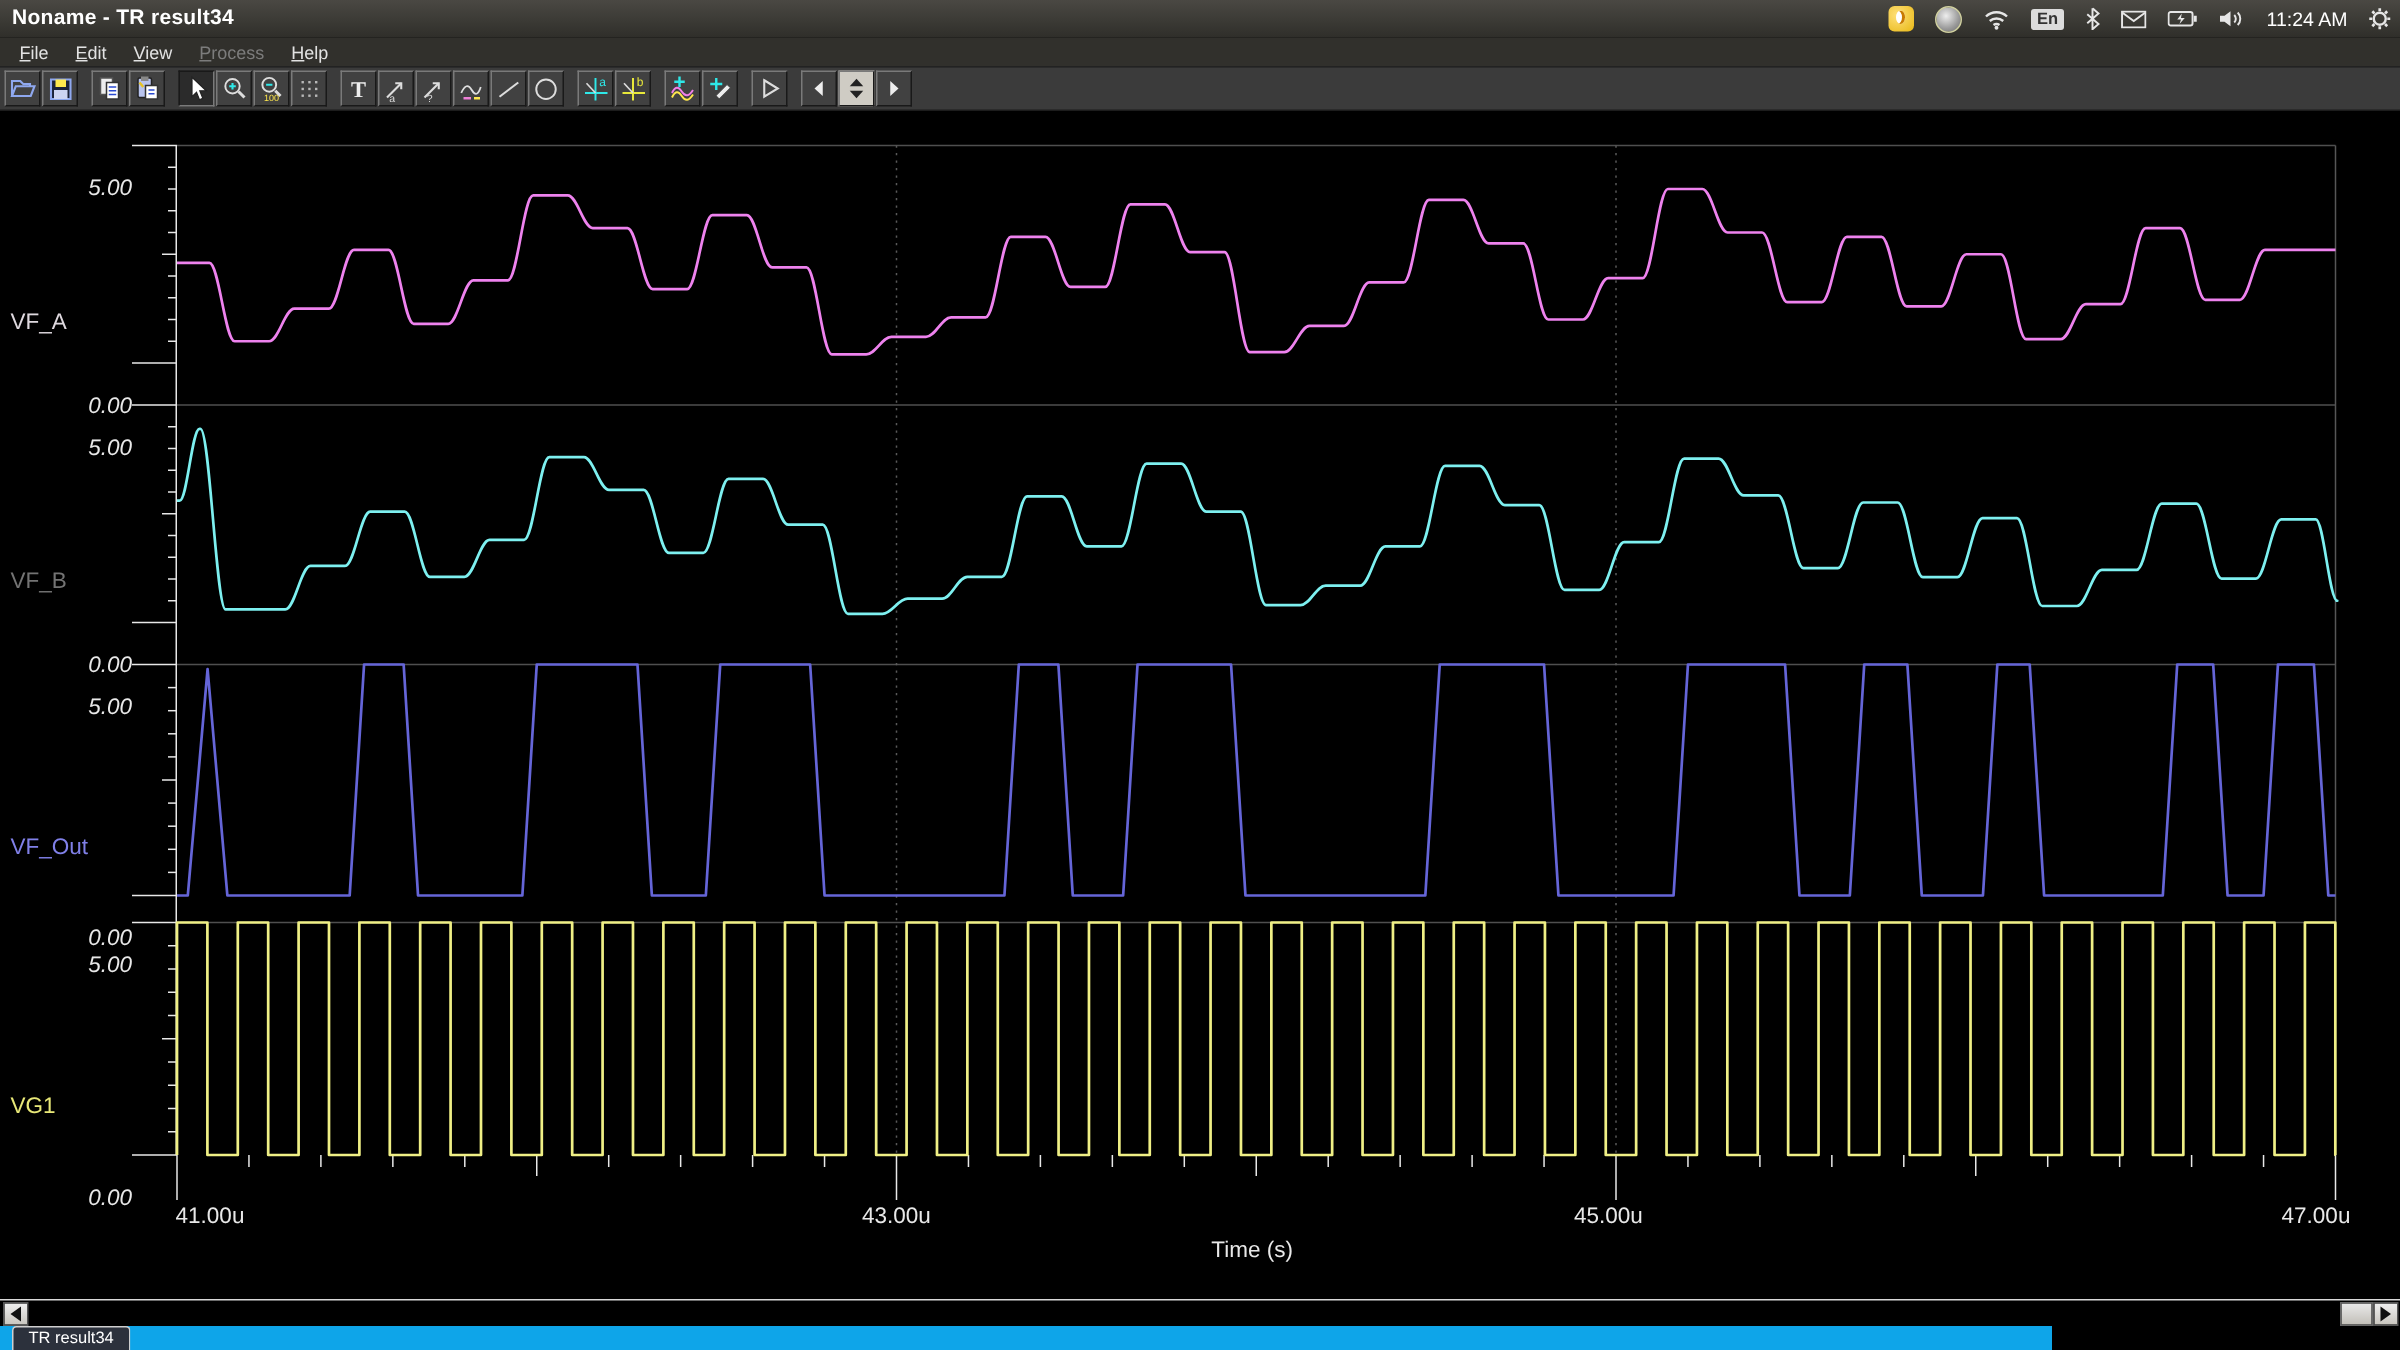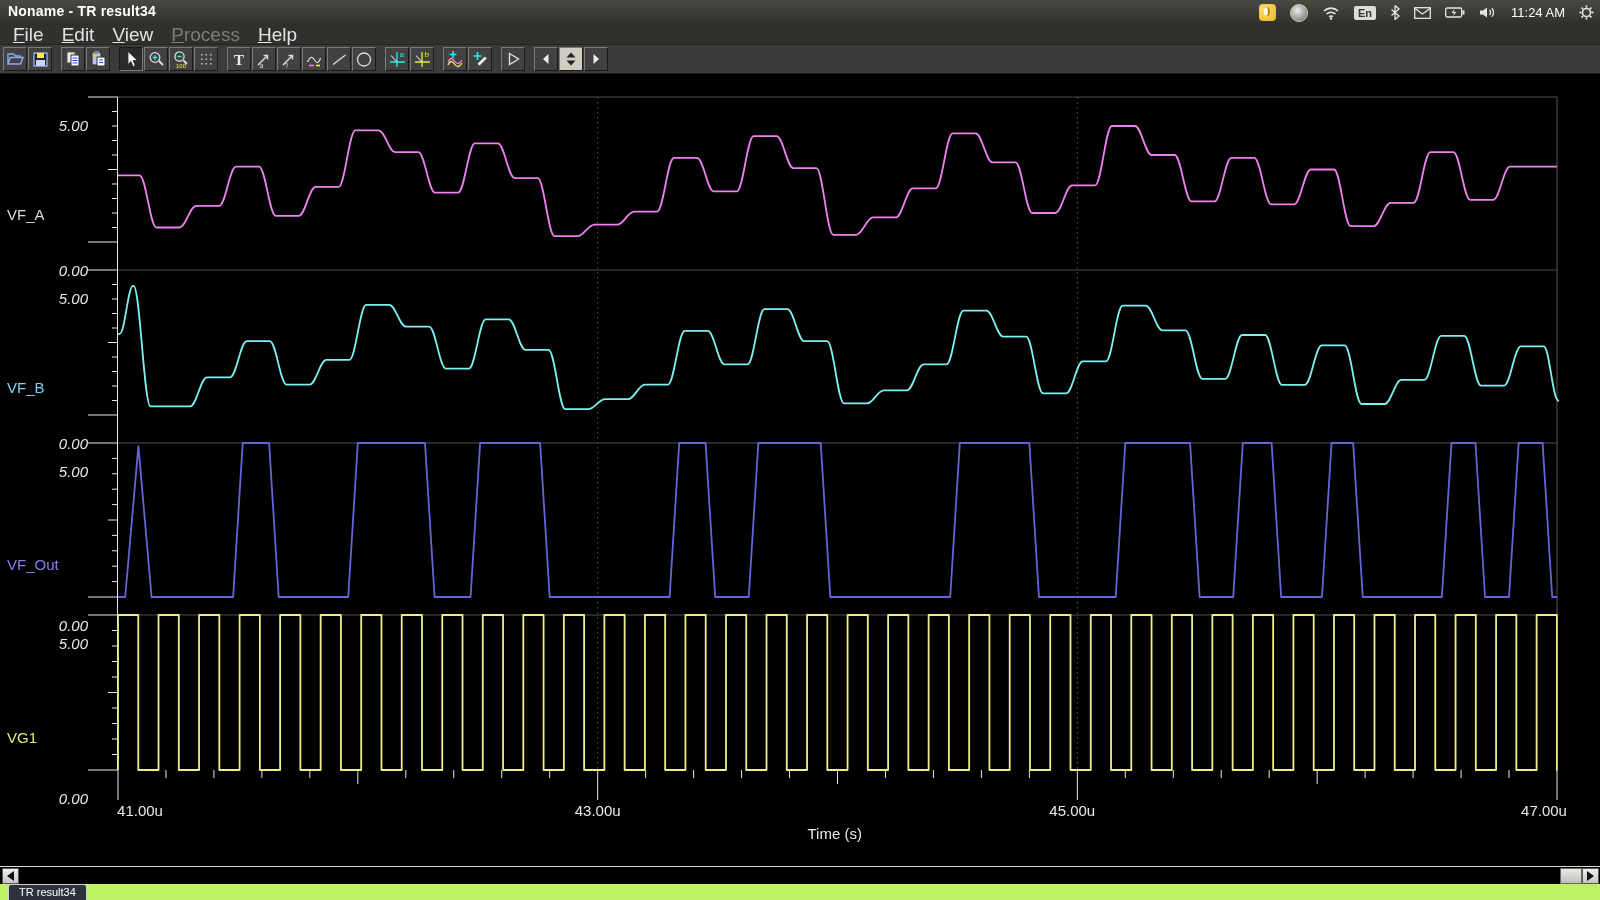--- a/index.html
+++ b/index.html
@@ -10,21 +10,21 @@
   #titlebar .title{position:absolute;left:8px;top:3px;font-size:14px;font-weight:bold;letter-spacing:.2px;}
   #tray{position:absolute;right:6px;top:0;height:25px;display:flex;align-items:center;gap:14px;margin-left:35px;}
   .tray-ic{height:17px;display:flex;align-items:center;color:#e6e6e6;font-size:13px;}
   .lang-badge{background:#dcdcdc;color:#333;font-size:11px;font-weight:bold;padding:1px 4px;border-radius:2px;}
   .clock-txt{font-size:13px;color:#fff;}
   .msg-icon{width:17px;height:17px;border-radius:4px;background:radial-gradient(circle at 35% 35%,#ffe07a,#e8b815);position:relative;}
   .msg-icon:after{content:"";position:absolute;left:5px;top:3px;width:6px;height:9px;border-radius:50%;background:#fff;box-shadow:inset -2px 0 0 #c97b00;}
   .cir-icon{width:16px;height:16px;border-radius:50%;background:radial-gradient(circle at 40% 35%,#eee,#9a9a9a 60%,#6a6a6a);border:1px solid #cfcf9f;}
   
   #menubar{position:absolute;left:0;top:25px;width:1600px;height:20px;background:#31302c;border-bottom:1px solid #222;display:flex;align-items:center;padding-left:4px;box-sizing:border-box;}
-  .menu-item{color:#e2e2e2;font-size:19px;padding:1px 9px;cursor:default;}
+  .menu-item{color:#e2e2e2;font-size:12px;padding:1px 9px;cursor:default;}
   .menu-item u{text-decoration:underline;}
   .menu-item.disabled{color:#7c7c7c;}
   
   #toolbar{position:absolute;left:0;top:45px;width:1600px;height:29px;background:#3b3b3b;border-bottom:1px solid #1c1c1c;display:flex;align-items:center;padding-left:3px;box-sizing:border-box;}
   .tb-btn{width:24px;height:24px;margin-right:1px;background:#414141;border-top:1px solid #7a7a7a;border-left:1px solid #7a7a7a;border-right:1px solid #191919;border-bottom:1px solid #191919;display:flex;align-items:center;justify-content:center;box-sizing:border-box;}
   .tb-btn.pressed{background:#2b2b2b;border-top:1px solid #191919;border-left:1px solid #191919;border-right:1px solid #7a7a7a;border-bottom:1px solid #7a7a7a;}
   .tb-btn.lit{background:#cfccc4;}
   .tb-gap{width:8px;}
   .tb-btn svg{display:block;}
   
@@ -33,21 +33,21 @@
   .ylab{position:absolute;color:#e8e8e8;font-size:15px;font-style:italic;width:70px;text-align:right;margin-top:29px;}
   .tracelab{position:absolute;font-size:15px;margin-top:45px;}
   .xlab{position:absolute;color:#e8e8e8;font-size:15px;}
   #timelab{position:absolute;color:#e8e8e8;font-size:15px;}
   
   #hscroll{position:absolute;left:0;top:866px;width:1600px;height:18px;background:#000;border-top:1px solid #d8d8d8;}
   .sb-btn{position:absolute;top:1px;width:17px;height:16px;background:linear-gradient(#efefef,#c9c6bf);border:1px solid #555;box-sizing:border-box;display:flex;align-items:center;justify-content:center;}
   .sb-thumb{position:absolute;top:1px;width:22px;height:16px;background:linear-gradient(#e9e9e9,#c2bfb8);border:1px solid #666;box-sizing:border-box;}
   .sb-arrow{width:0;height:0;border-style:solid;}
   
-  #tabbar{position:absolute;left:0;top:884px;width:1600px;height:16px;background:#bef264;}
+  #tabbar{position:absolute;left:0;top:884px;width:1368px;height:16px;background:#0ea5e9;}
   #doc-tab{position:absolute;left:8px;top:0px;height:15px;padding:0 10px;background:#2c313c;border:1px solid #cfcfcf;border-bottom:none;border-radius:3px 3px 0 0;color:#fff;font-size:11px;line-height:15px;}
 </style>
 </head>
 <body>
 
 <div id="stage">
 
   <div id="titlebar">
     <span class="title">Noname - TR result34</span>
     <div id="tray">
@@ -372,21 +372,21 @@
         <path d="M118.0,175.3L139.6,175.3C145.9,175.3 150.1,227.5 156.4,227.5L179.4,227.5C185.7,227.5 189.9,205.8 196.2,205.8L219.2,205.8C225.5,205.8 229.7,166.6 236.0,166.6L259.0,166.6C265.3,166.6 269.5,215.9 275.8,215.9L298.8,215.9C305.1,215.9 309.3,186.9 315.6,186.9L338.6,186.9C344.9,186.9 349.1,130.3 355.4,130.3L378.5,130.3C384.8,130.3 389.0,152.1 395.2,152.1L418.3,152.1C424.6,152.1 428.8,192.7 435.1,192.7L458.1,192.7C464.4,192.7 468.6,143.4 474.9,143.4L497.9,143.4C504.2,143.4 508.4,178.2 514.7,178.2L537.7,178.2C544.0,178.2 548.2,236.2 554.5,236.2L577.5,236.2C583.8,236.2 588.0,224.6 594.3,224.6L617.3,224.6C623.6,224.6 627.8,211.6 634.1,211.6L657.1,211.6C663.4,211.6 667.6,157.9 673.9,157.9L697.0,157.9C703.3,157.9 707.5,191.3 713.7,191.3L736.8,191.3C743.1,191.3 747.3,136.2 753.6,136.2L776.6,136.2C782.9,136.2 787.1,168.1 793.4,168.1L816.4,168.1C822.7,168.1 826.9,234.8 833.2,234.8L856.2,234.8C862.5,234.8 866.7,217.3 873.0,217.3L896.0,217.3C902.3,217.3 906.5,188.3 912.8,188.3L935.8,188.3C942.1,188.3 946.3,133.3 952.6,133.3L975.6,133.3C981.9,133.3 986.1,162.3 992.4,162.3L1015.5,162.3C1021.8,162.3 1025.9,213.0 1032.2,213.0L1055.3,213.0C1061.6,213.0 1065.8,185.4 1072.1,185.4L1095.1,185.4C1101.4,185.4 1105.6,126.0 1111.9,126.0L1134.9,126.0C1141.2,126.0 1145.4,155.0 1151.7,155.0L1174.7,155.0C1181.0,155.0 1185.2,201.4 1191.5,201.4L1214.5,201.4C1220.8,201.4 1225.0,157.9 1231.3,157.9L1254.3,157.9C1260.6,157.9 1264.8,204.3 1271.1,204.3L1294.1,204.3C1300.4,204.3 1304.6,169.5 1310.9,169.5L1334.0,169.5C1340.3,169.5 1344.4,226.1 1350.7,226.1L1373.8,226.1C1380.1,226.1 1384.3,202.8 1390.6,202.8L1413.6,202.8C1419.9,202.8 1424.1,152.1 1430.4,152.1L1453.4,152.1C1459.7,152.1 1463.9,199.9 1470.2,199.9L1493.2,199.9C1499.5,199.9 1503.7,166.6 1510.0,166.6L1557.0,166.6" fill="none" stroke="#ee82ee" stroke-width="1.8" stroke-linejoin="round"></path>
         <path d="M118.0,333.8L119.8,333.8C124.7,333.8 128.0,285.9 133.0,285.9L133.6,285.9C139.9,285.9 144.1,406.3 150.4,406.3L190.2,406.3C196.5,406.3 200.7,377.3 207.0,377.3L230.0,377.3C236.3,377.3 240.5,341.1 246.8,341.1L269.8,341.1C276.1,341.1 280.3,384.6 286.6,384.6L309.6,384.6C315.9,384.6 320.1,359.9 326.4,359.9L349.4,359.9C355.7,359.9 359.9,304.8 366.2,304.8L389.3,304.8C395.5,304.8 399.7,326.6 406.0,326.6L429.1,326.6C435.4,326.6 439.6,368.6 445.9,368.6L468.9,368.6C475.2,368.6 479.4,319.3 485.7,319.3L508.7,319.3C515.0,319.3 519.2,349.8 525.5,349.8L548.5,349.8C554.8,349.8 559.0,409.2 565.3,409.2L588.3,409.2C594.6,409.2 598.8,399.1 605.1,399.1L628.1,399.1C634.4,399.1 638.6,384.6 644.9,384.6L667.9,384.6C674.2,384.6 678.4,330.9 684.7,330.9L707.8,330.9C714.0,330.9 718.2,364.3 724.5,364.3L747.6,364.3C753.9,364.3 758.1,309.1 764.4,309.1L787.4,309.1C793.7,309.1 797.9,341.1 804.2,341.1L827.2,341.1C833.5,341.1 837.7,403.4 844.0,403.4L867.0,403.4C873.3,403.4 877.5,390.4 883.8,390.4L906.8,390.4C913.1,390.4 917.3,364.3 923.6,364.3L946.6,364.3C952.9,364.3 957.1,310.6 963.4,310.6L986.4,310.6C992.7,310.6 996.9,336.7 1003.2,336.7L1026.2,336.7C1032.5,336.7 1036.7,393.3 1043.0,393.3L1066.1,393.3C1072.4,393.3 1076.6,361.4 1082.8,361.4L1105.9,361.4C1112.2,361.4 1116.4,305.7 1122.7,305.7L1145.7,305.7C1152.0,305.7 1156.2,330.3 1162.5,330.3L1185.5,330.3C1191.8,330.3 1196.0,378.8 1202.3,378.8L1225.3,378.8C1231.6,378.8 1235.8,335.0 1242.1,335.0L1265.1,335.0C1271.4,335.0 1275.6,384.8 1281.9,384.8L1304.9,384.8C1311.2,384.8 1315.4,345.4 1321.7,345.4L1344.7,345.4C1351.0,345.4 1355.2,404.0 1361.5,404.0L1384.6,404.0C1390.9,404.0 1395.1,379.9 1401.3,379.9L1424.4,379.9C1430.7,379.9 1434.9,335.8 1441.2,335.8L1464.2,335.8C1470.5,335.8 1474.7,385.7 1481.0,385.7L1504.0,385.7C1510.3,385.7 1514.5,346.3 1520.8,346.3L1543.8,346.3C1549.2,346.3 1552.8,400.5 1558.2,400.5L1557.0,400.5" fill="none" stroke="#7df0f0" stroke-width="1.8" stroke-linejoin="round"></path>
         <path d="M118,597L125.19500000000028,597L138.38583333333355,446.08L151.5766666666668,597L233.11999999999927,597L242.7133333333324,443L269.0950000000006,443L278.68833333333373,597L348.24000000000024,597L357.83333333333337,443L424.98666666666696,443L434.5800000000001,597L470.5549999999997,597L480.14833333333286,443L540.1066666666662,443L549.6999999999994,597L669.616666666666,597L679.2099999999991,443L705.5916666666674,443L715.1850000000005,597L748.7616666666673,597L758.3550000000005,443L820.7116666666666,443L830.3049999999997,597L950.2216666666665,597L959.8149999999996,443L1029.3666666666659,443L1038.9599999999991,597L1115.706666666666,597L1125.299999999999,443L1190.0549999999998,443L1199.6483333333329,597L1233.2249999999997,597L1242.818333333333,443L1271.5983333333338,443L1281.191666666667,597L1321.963333333334,597L1331.5566666666673,443L1353.1416666666664,443L1362.7349999999994,597L1441.8800000000008,597L1451.473333333334,443L1475.4566666666658,443L1485.049999999999,597L1509.0333333333326,597L1518.6266666666659,443L1542.6099999999994,443L1552.2033333333327,597L1557,597" fill="none" stroke="#6565d8" stroke-width="1.8" stroke-linejoin="round"></path>
         <path d="M118,770L118,615L138.2659166666663,615L138.2659166666663,770L158.5318333333326,770L158.5318333333326,615L178.7977499999989,615L178.7977499999989,770L199.0636666666652,770L199.0636666666652,615L219.3295833333315,615L219.3295833333315,770L239.5954999999978,770L239.5954999999978,615L259.8614166666641,615L259.8614166666641,770L280.1273333333304,770L280.1273333333304,615L300.39324999999667,615L300.39324999999667,770L320.659166666663,770L320.659166666663,615L340.9250833333293,615L340.9250833333293,770L361.1909999999956,770L361.1909999999956,615L381.45691666666187,615L381.45691666666187,770L401.7228333333282,770L401.7228333333282,615L421.98874999999447,615L421.98874999999447,770L442.2546666666608,770L442.2546666666608,615L462.52058333332707,615L462.52058333332707,770L482.7864999999934,770L482.7864999999934,615L503.05241666665967,615L503.05241666665967,770L523.318333333326,770L523.318333333326,615L543.5842499999923,615L543.5842499999923,770L563.8501666666587,770L563.8501666666587,615L584.1160833333249,615L584.1160833333249,770L604.3819999999912,770L604.3819999999912,615L624.6479166666575,615L624.6479166666575,770L644.9138333333237,770L644.9138333333237,615L665.1797499999901,615L665.1797499999901,770L685.4456666666564,770L685.4456666666564,615L705.7115833333227,615L705.7115833333227,770L725.9774999999889,770L725.9774999999889,615L746.2434166666553,615L746.2434166666553,770L766.5093333333216,770L766.5093333333216,615L786.7752499999879,615L786.7752499999879,770L807.0411666666541,770L807.0411666666541,615L827.3070833333205,615L827.3070833333205,770L847.5729999999868,770L847.5729999999868,615L867.8389166666531,615L867.8389166666531,770L888.1048333333193,770L888.1048333333193,615L908.3707499999857,615L908.3707499999857,770L928.636666666652,770L928.636666666652,615L948.9025833333183,615L948.9025833333183,770L969.1684999999845,770L969.1684999999845,615L989.4344166666509,615L989.4344166666509,770L1009.7003333333172,770L1009.7003333333172,615L1029.9662499999836,615L1029.9662499999836,770L1050.2321666666498,770L1050.2321666666498,615L1070.4980833333161,615L1070.4980833333161,770L1090.7639999999824,770L1090.7639999999824,615L1111.0299166666487,615L1111.0299166666487,770L1131.295833333315,770L1131.295833333315,615L1151.5617499999812,615L1151.5617499999812,770L1171.8276666666475,770L1171.8276666666475,615L1192.093583333314,615L1192.093583333314,770L1212.3594999999802,770L1212.3594999999802,615L1232.6254166666465,615L1232.6254166666465,770L1252.8913333333128,770L1252.8913333333128,615L1273.157249999979,615L1273.157249999979,770L1293.4231666666453,770L1293.4231666666453,615L1313.6890833333116,615L1313.6890833333116,770L1333.9549999999779,770L1333.9549999999779,615L1354.2209166666444,615L1354.2209166666444,770L1374.4868333333106,770L1374.4868333333106,615L1394.752749999977,615L1394.752749999977,770L1415.0186666666432,770L1415.0186666666432,615L1435.2845833333095,615L1435.2845833333095,770L1455.5504999999757,770L1455.5504999999757,615L1475.816416666642,615L1475.816416666642,770L1496.0823333333083,770L1496.0823333333083,615L1516.3482499999748,615L1516.3482499999748,770L1536.614166666641,770L1536.614166666641,615L1556.8800833333073,615L1556.8800833333073,770L1557,770" fill="none" stroke="#efef85" stroke-width="1.8" stroke-linejoin="round"></path>
       </svg>
       <div class="ylab" style="left:18px;top:14px">5.00</div>
       <div class="ylab" style="left:18px;top:159px">0.00</div>
       <div class="tracelab" style="left:7px;top:86.5px;color:#ded8de">VF_A</div>
       <div class="ylab" style="left:18px;top:187px">5.00</div>
       <div class="ylab" style="left:18px;top:332px">0.00</div>
-      <div class="tracelab" style="left:7px;top:259.5px;color:#7dd3fc">VF_B</div>
+      <div class="tracelab" style="left:7px;top:259.5px;color:#737373">VF_B</div>
       <div class="ylab" style="left:18px;top:360px">5.00</div>
       <div class="ylab" style="left:18px;top:514px">0.00</div>
       <div class="tracelab" style="left:7px;top:437px;color:#8080e8">VF_Out</div>
       <div class="ylab" style="left:18px;top:532px">5.00</div>
       <div class="ylab" style="left:18px;top:687px">0.00</div>
       <div class="tracelab" style="left:7px;top:609.5px;color:#e8e878">VG1</div>
       <div class="xlab" style="left:112px;top:728px;width:56px;text-align:center">41.00u</div>
       <div class="xlab" style="left:569.6666666666667px;top:728px;width:56px;text-align:center">43.00u</div>
       <div class="xlab" style="left:1049.3333333333335px;top:728px;width:56px;text-align:left">45.00u</div>
       <div class="xlab" style="left:1516px;top:728px;width:56px;text-align:center">47.00u</div>

